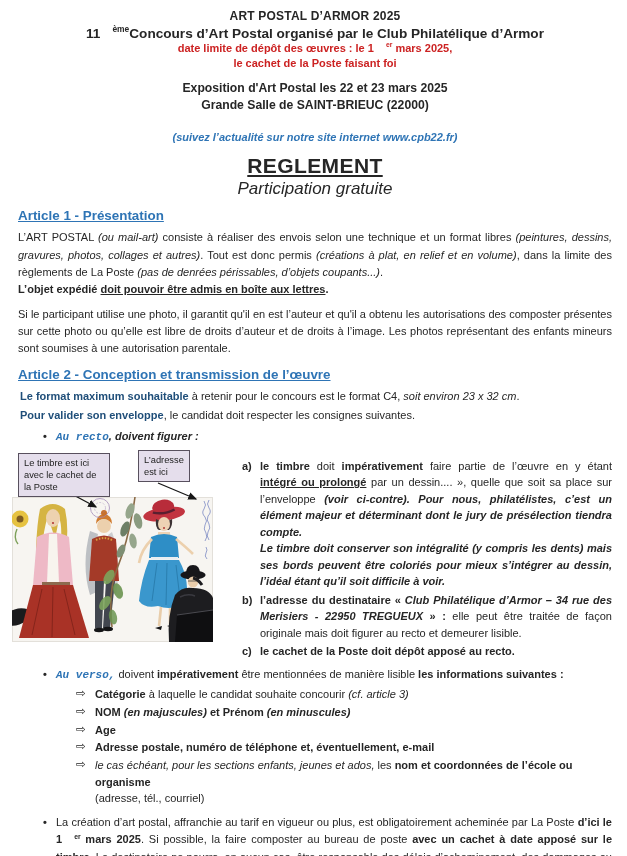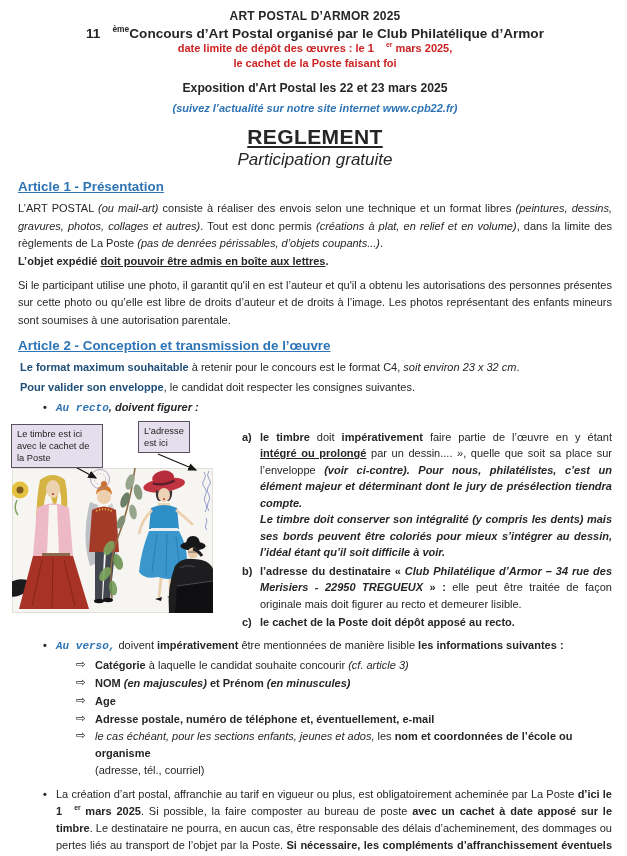--- a/index.html
+++ b/index.html
@@ -28,42 +28,42 @@
   .sup{vertical-align:super;font-size:0.62em;line-height:0;margin-left:12px;}
 
   
   .hdr{text-align:center;}
   .doc-title{font-size:12px;font-weight:700;letter-spacing:.2px;}
   .doc-subtitle{font-size:13.6px;font-weight:700;margin-top:3px;}
   .red-line{color:var(--red);font-weight:700;font-size:11px;line-height:1.4;}
   .red-line:first-of-type{margin-top:3px;}
   .expo{font-weight:700;font-size:12.2px;line-height:1.45;}
   .expo-block{margin-top:8px;}
-  .site{color:var(--heading_blue);font-style:italic;font-weight:600;font-size:11px;margin-top:5px;}
+  .site{color:var(--heading_blue);font-style:italic;font-weight:600;font-size:11px;margin-top:16px;}
   .reglement{display:inline-block;font-size:21px;font-weight:700;text-decoration:underline;margin-top:11px;letter-spacing:.4px;}
   .participation{font-size:17px;font-style:italic;margin-top:1px;}
 
   
   h2.art{color:var(--heading_blue);font-size:13.4px;font-weight:700;text-decoration:underline;margin:9px 0 6px 0;}
   p.body{font-size:11px;line-height:1.58;margin:0 0 7px 0;text-align:justify;}
   p.line{font-size:11px;line-height:1.6;margin:2px;}
   .bullet-line{position:relative;font-size:11px;line-height:1.6;padding-left:38px;margin:3px 0 2px 0;}
   .bullet-line .bullet{position:absolute;left:25px;top:0;font-weight:700;}
 
   
   .recto-row{display:flex;margin-top:2px;margin-bottom:4px;}
   .figure-col{position:relative;flex:none;width:224px;height:196px;margin-left:-8px;}
   .items-col{flex:1;padding-left:8px;padding-top:9px;}
   .item{display:flex;font-size:11px;line-height:1.5;margin-bottom:2px;}
   .item-label{flex:none;width:18px;font-weight:700;}
   .item-body{flex:1;text-align:justify;}
 
   .callout{position:absolute;background:var(--callout_bg);border:1px solid var(--callout_border);
            font-size:9.3px;line-height:1.3;padding:3px 5px;color:#222;z-index:2;}
-  .callout-timbre{left:1px;top:4px;width:92px;}
+  .callout-timbre{left:8px;top:4px;width:92px;}
   .callout-adresse{left:128px;top:1px;width:52px;}
   .arrows-svg{position:absolute;left:0;top:0;width:224px;height:196px;z-index:1;}
   .painting-svg{position:absolute;left:2px;top:48px;width:201px;height:145px;}
 
   
   .verso-points{margin:1px 0 7px 0;}
   .arrow-item{position:relative;font-size:11px;line-height:1.52;padding-left:77px;margin-bottom:1px;}
   .arrow-item .arrow-glyph{position:absolute;left:58px;top:-1px;font-family:"DejaVu Sans",sans-serif;font-size:11.5px;}
 
   .bullet-para{position:relative;font-size:11px;line-height:1.56;padding-left:38px;text-align:justify;margin-top:5px;}
@@ -74,30 +74,31 @@
 
 <div class="page">
 
   <div class="hdr">
     <div class="doc-title">ART POSTAL D’ARMOR 2025</div>
     <div class="doc-subtitle"><span>11</span><span class="sup">ème</span><span>Concours d’Art Postal organisé par le Club Philatélique d’Armor</span></div>
     <div class="red-line"><span>date limite de dépôt des œuvres : le 1</span><span class="sup">er</span><span> mars 2025,</span></div>
     <div class="red-line">le cachet de la Poste faisant foi</div>
     <div class="expo-block">
       <div class="expo">Exposition d'Art Postal les 22 et 23 mars 2025</div>
+      <div class="expo">Grande Salle de SAINT-BRIEUC (22000)</div>
       <div class="site">(suivez l’actualité sur notre site internet www.cpb22.fr)</div>
     </div>
     <div><span class="reglement">REGLEMENT</span></div>
     <div class="participation">Participation gratuite</div>
   </div>
 
   <section>
     <h2 class="art">Article 1 - Présentation</h2>
     <p class="body"><span>L’ART POSTAL </span><span class="i">(ou mail-art)</span><span> consiste à réaliser des envois selon une technique et un format libres </span><span class="i">(peintures, dessins, gravures, photos, collages et autres)</span><span>. Tout est donc permis </span><span class="i">(créations à plat, en relief et en volume)</span><span>, dans la limite des règlements de La Poste </span><span class="i">(pas de denrées périssables, d’objets coupants...)</span><span>.</span><br><span class="b">L’objet expédié </span><span class="b u">doit pouvoir être admis en boîte aux lettres</span><span class="b">.</span></p>
-    <p class="body">Si le participant utilise une photo, il garantit qu'il en est l’auteur et qu'il a obtenu les autorisations des personnes présentes sur cette photo ou qu’elle est libre de droits d’auteur et de droits à l’image. Les photos représentant des enfants mineurs sont soumises à une autorisation parentale.</p>
+    <p class="body">Si le participant utilise une photo, il garantit qu'il en est l’auteur et qu'il a obtenu les autorisations des composter présentes sur cette photo ou qu’elle est libre de droits d’auteur et de droits à l’image. Les photos représentant des enfants mineurs sont soumises à une autorisation parentale.</p>
   </section>
 
   <section>
     <h2 class="art">Article 2 - Conception et transmission de l’œuvre</h2>
     <p class="line"><span class="b dblue">Le format maximum souhaitable</span><span> à retenir pour le concours est le format C4, </span><span class="i">soit environ 23 x 32 cm</span><span>.</span></p>
     <p class="line"><span class="b dblue">Pour valider son enveloppe</span><span>, le candidat doit respecter les consignes suivantes.</span></p>
 
     <div class="bullet-line">
       <span class="bullet">•</span>
       <span><span class="b i blue">Au recto</span><span class="b i">, doivent figurer :</span></span>

